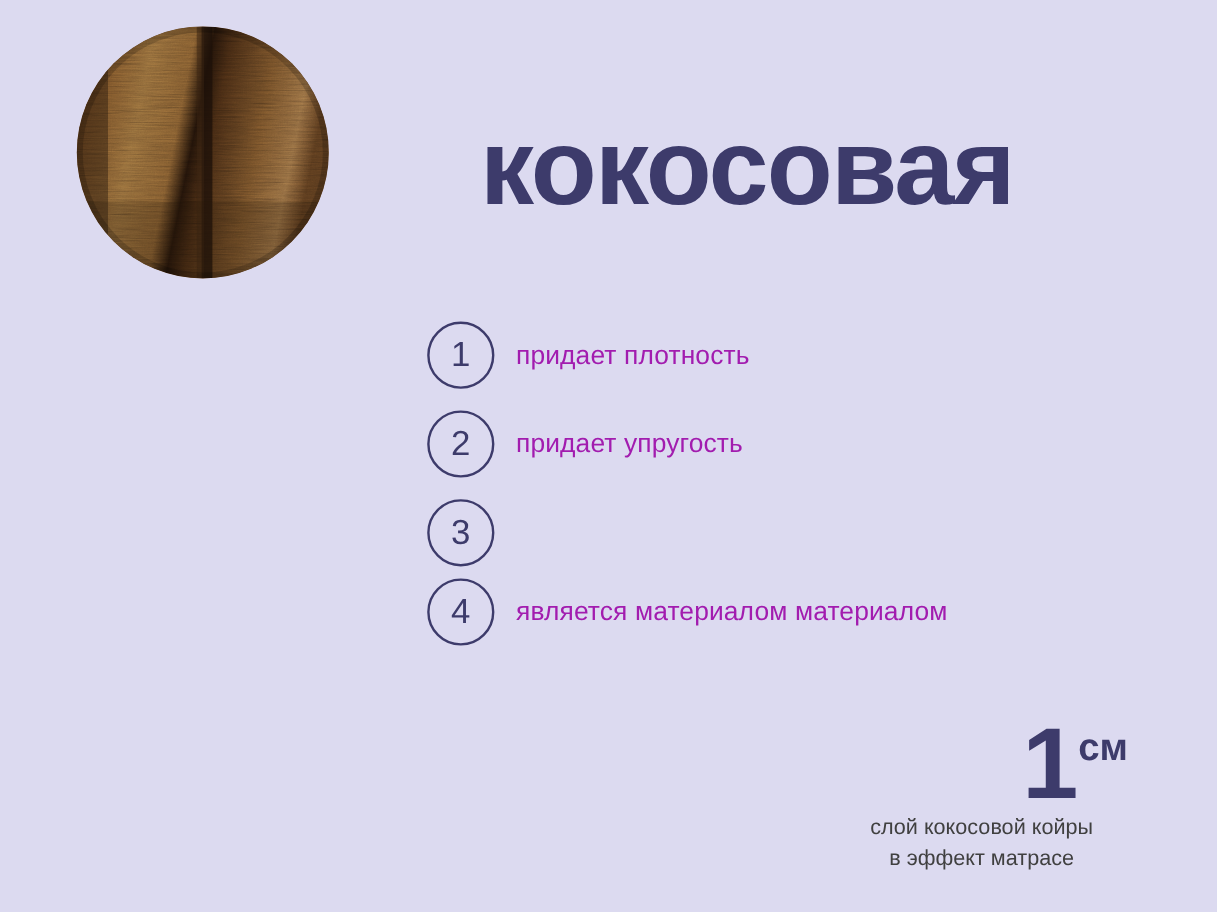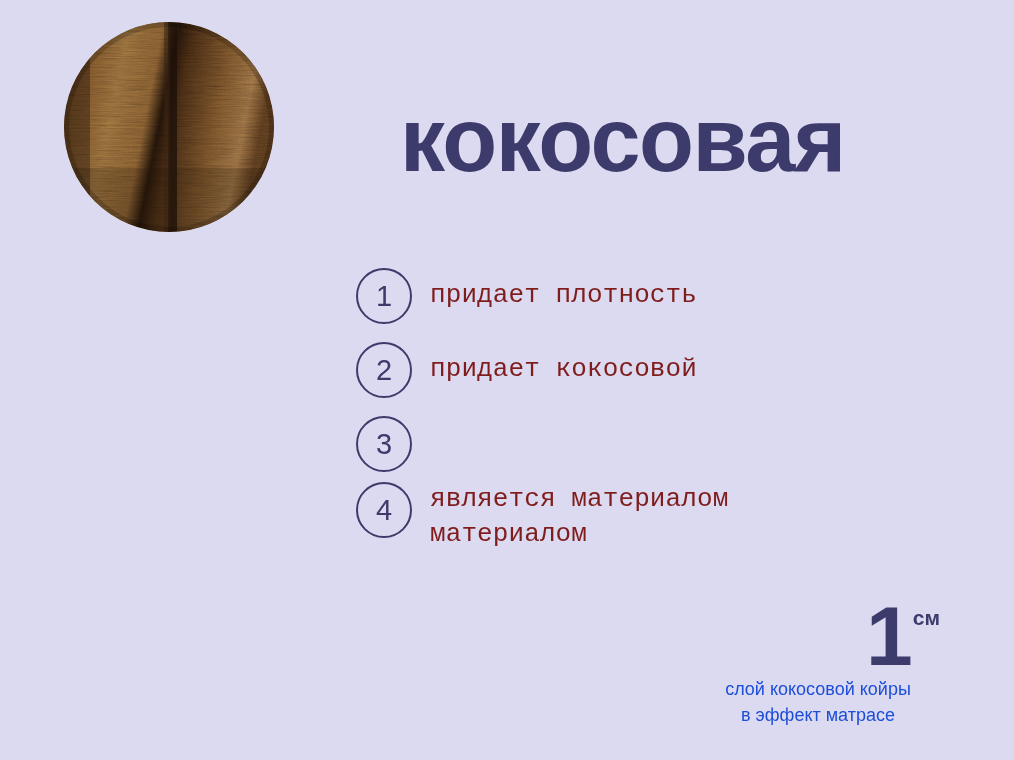--- a/index.html
+++ b/index.html
@@ -83,59 +83,58 @@
     border: 2px solid #3d3b6b;
     border-radius: 50%;
     color: #3d3b6b;
     font-size: 29px;
     line-height: 52px;
     text-align: center;
     font-weight: normal;
     box-sizing: content-box;
   }
   .feature-text {
-    color: #7f1d1d;
-    font-size: 26px;
+    color: #a21caf;
+    font-size: 22px;
     line-height: 1.35;
     letter-spacing: 0.1px;
-    font-family: Liberation Mono, monospace;
   }
 
   
   .measure {
     position: absolute;
     right: 76px;
     bottom: 88px;
     text-align: center;
   }
   .measure-value {
     color: #3d3b6b;
     font-weight: bold;
     font-size: 84px;
     line-height: 0.85;
     letter-spacing: -2px;
     display: inline-block;
     position: relative;
   }
   .measure-unit {
-    font-size: 21px;
+    font-size: 32px;
     font-weight: bold;
     letter-spacing: 0;
     vertical-align: top;
     position: relative;
     top: 8px;
     left: 2px;
   }
   .measure-caption {
     position: absolute;
     right: 76px;
     bottom: 32px;
     width: 240px;
     text-align: center;
-    color: #1d4ed8;
+    color: #404040;
     font-size: 18px;
     line-height: 1.45;
   }
   .measure-caption .cap-line {
     display: block;
     white-space: nowrap;
   }
 </style>
 </head>
 <body>
@@ -191,21 +190,21 @@
     <span class="line">кокосовая</span>
   </h1>
 
   <ul class="feature-list" style="list-style:none;margin:0;padding:0;">
     <li class="feature-item">
       <span class="badge">1</span>
       <span class="feature-text">придает плотность</span>
     </li>
     <li class="feature-item">
       <span class="badge">2</span>
-      <span class="feature-text">придает кокосовой</span>
+      <span class="feature-text">придает упругость</span>
     </li>
     <li class="feature-item tight">
       <span class="badge">3</span>
     </li>
     <li class="feature-item tight">
       <span class="badge">4</span>
       <span class="feature-text">является материалом материалом</span>
     </li>
   </ul>
 

